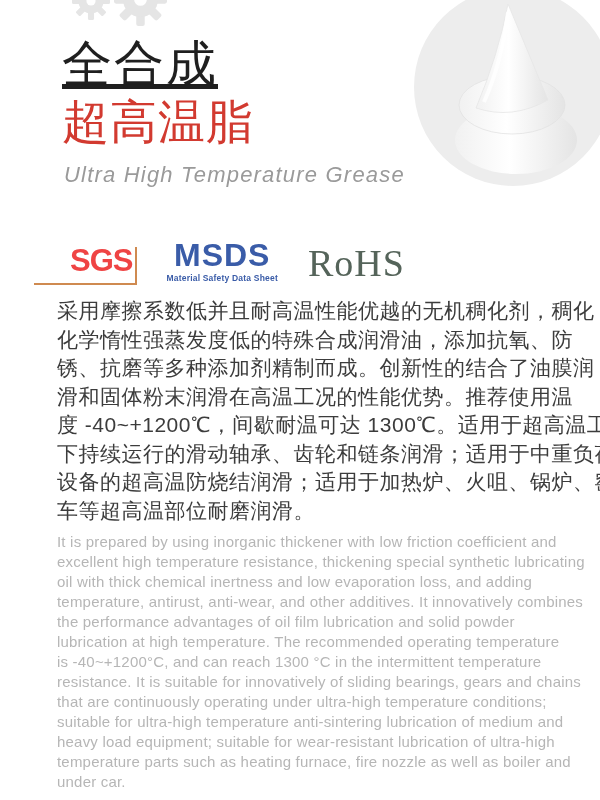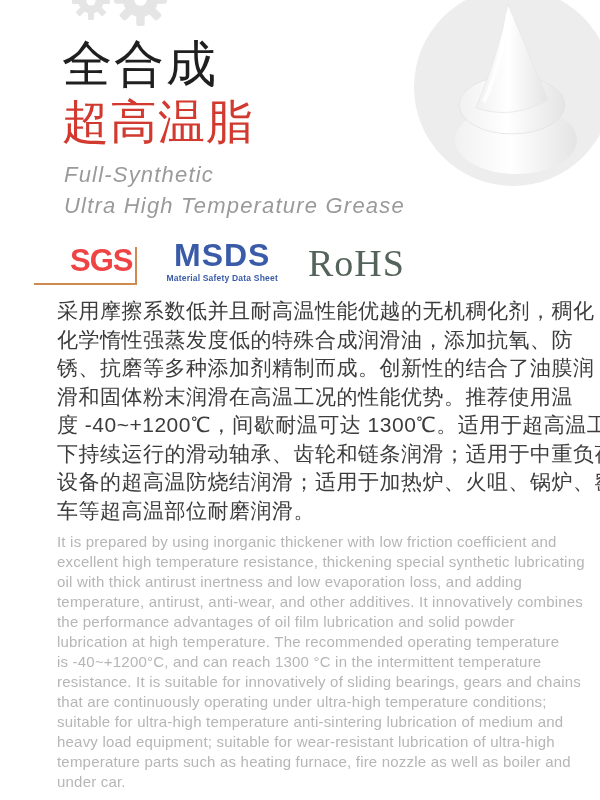--- a/index.html
+++ b/index.html
@@ -23,21 +23,21 @@
     position:absolute;left:414px;top:-12px;
     width:198px;height:198px;border-radius:50%;
     background:#ededed;
   }
   .photo-circle svg{position:absolute;left:24px;top:4px;}
 
   
   .title{position:absolute;left:62px;top:34px;}
   .title .l1{
     display:block;font-size:50px;line-height:60px;font-weight:500;
-    color:#1f1f1f;letter-spacing:2px;white-space:nowrap;
+    color:#1f1f1f;letter-spacing:2px;white-space:nowrap;text-decoration:underline;
   }
   .title .l2{
     display:block;font-size:47px;line-height:52px;font-weight:400;
     color:#d23a30;letter-spacing:1px;white-space:nowrap;margin-top:2px;
   }
   .subtitle{
     position:absolute;left:64px;top:159px;
     font-style:italic;color:#9a9a9a;font-size:22px;line-height:31px;
     letter-spacing:1.2px;white-space:nowrap;
   }
@@ -109,21 +109,20 @@
       <path d="M38 116 Q60 64 70 12 Q80 36 110 108 Q74 128 38 116 Z" fill="url(#gr)" stroke="#e6e6e6" stroke-width="0.8"></path>
       <path d="M70 20 Q64 70 46 110" fill="none" stroke="#ffffff" stroke-width="4" opacity="0.8"></path>
     </svg>
   </div>
 
   <h1 class="title" style="margin:0;font-weight:normal;">
     <span class="l1">全合成</span>
     <span class="l2">超高温脂</span>
   </h1>
   <div class="subtitle">
-    <div>Full-Synthetic</div>
     <div>Ultra High Temperature Grease</div>
   </div>
 
   <div class="certs">
     <div class="sgs">
       <span>SGS</span>
       <span class="sgs-line-h"></span>
       <span class="sgs-line-v"></span>
     </div>
     <div class="msds">
@@ -140,21 +139,21 @@
       <div class="line">滑和固体粉末润滑在高温工况的性能优势。推荐使用温</div>
       <div class="line">度 -40~+1200℃，间歇耐温可达 1300℃。适用于超高温工况</div>
       <div class="line">下持续运行的滑动轴承、齿轮和链条润滑；适用于中重负荷</div>
       <div class="line">设备的超高温防烧结润滑；适用于加热炉、火咀、锅炉、窑</div>
       <div class="line">车等超高温部位耐磨润滑。</div>
     </div>
 
   <div class="desc-en">
       <div class="line">It is prepared by using inorganic thickener with low friction coefficient and</div>
       <div class="line">excellent high temperature resistance, thickening special synthetic lubricating</div>
-      <div class="line">oil with thick antirust inertness and low evaporation loss, and adding</div>
+      <div class="line">oil with thick chemical inertness and low evaporation loss, and adding</div>
       <div class="line">temperature, antirust, anti-wear, and other additives. It innovatively combines</div>
       <div class="line">the performance advantages of oil film lubrication and solid powder</div>
       <div class="line">lubrication at high temperature. The recommended operating temperature</div>
       <div class="line">is -40~+1200°C, and can reach 1300 °C in the intermittent temperature</div>
       <div class="line">resistance. It is suitable for innovatively of sliding bearings, gears and chains</div>
       <div class="line">that are continuously operating under ultra-high temperature conditions;</div>
       <div class="line">suitable for ultra-high temperature anti-sintering lubrication of medium and</div>
       <div class="line">heavy load equipment; suitable for wear-resistant lubrication of ultra-high</div>
       <div class="line">temperature parts such as heating furnace, fire nozzle as well as boiler and</div>
       <div class="line">under car.</div>

